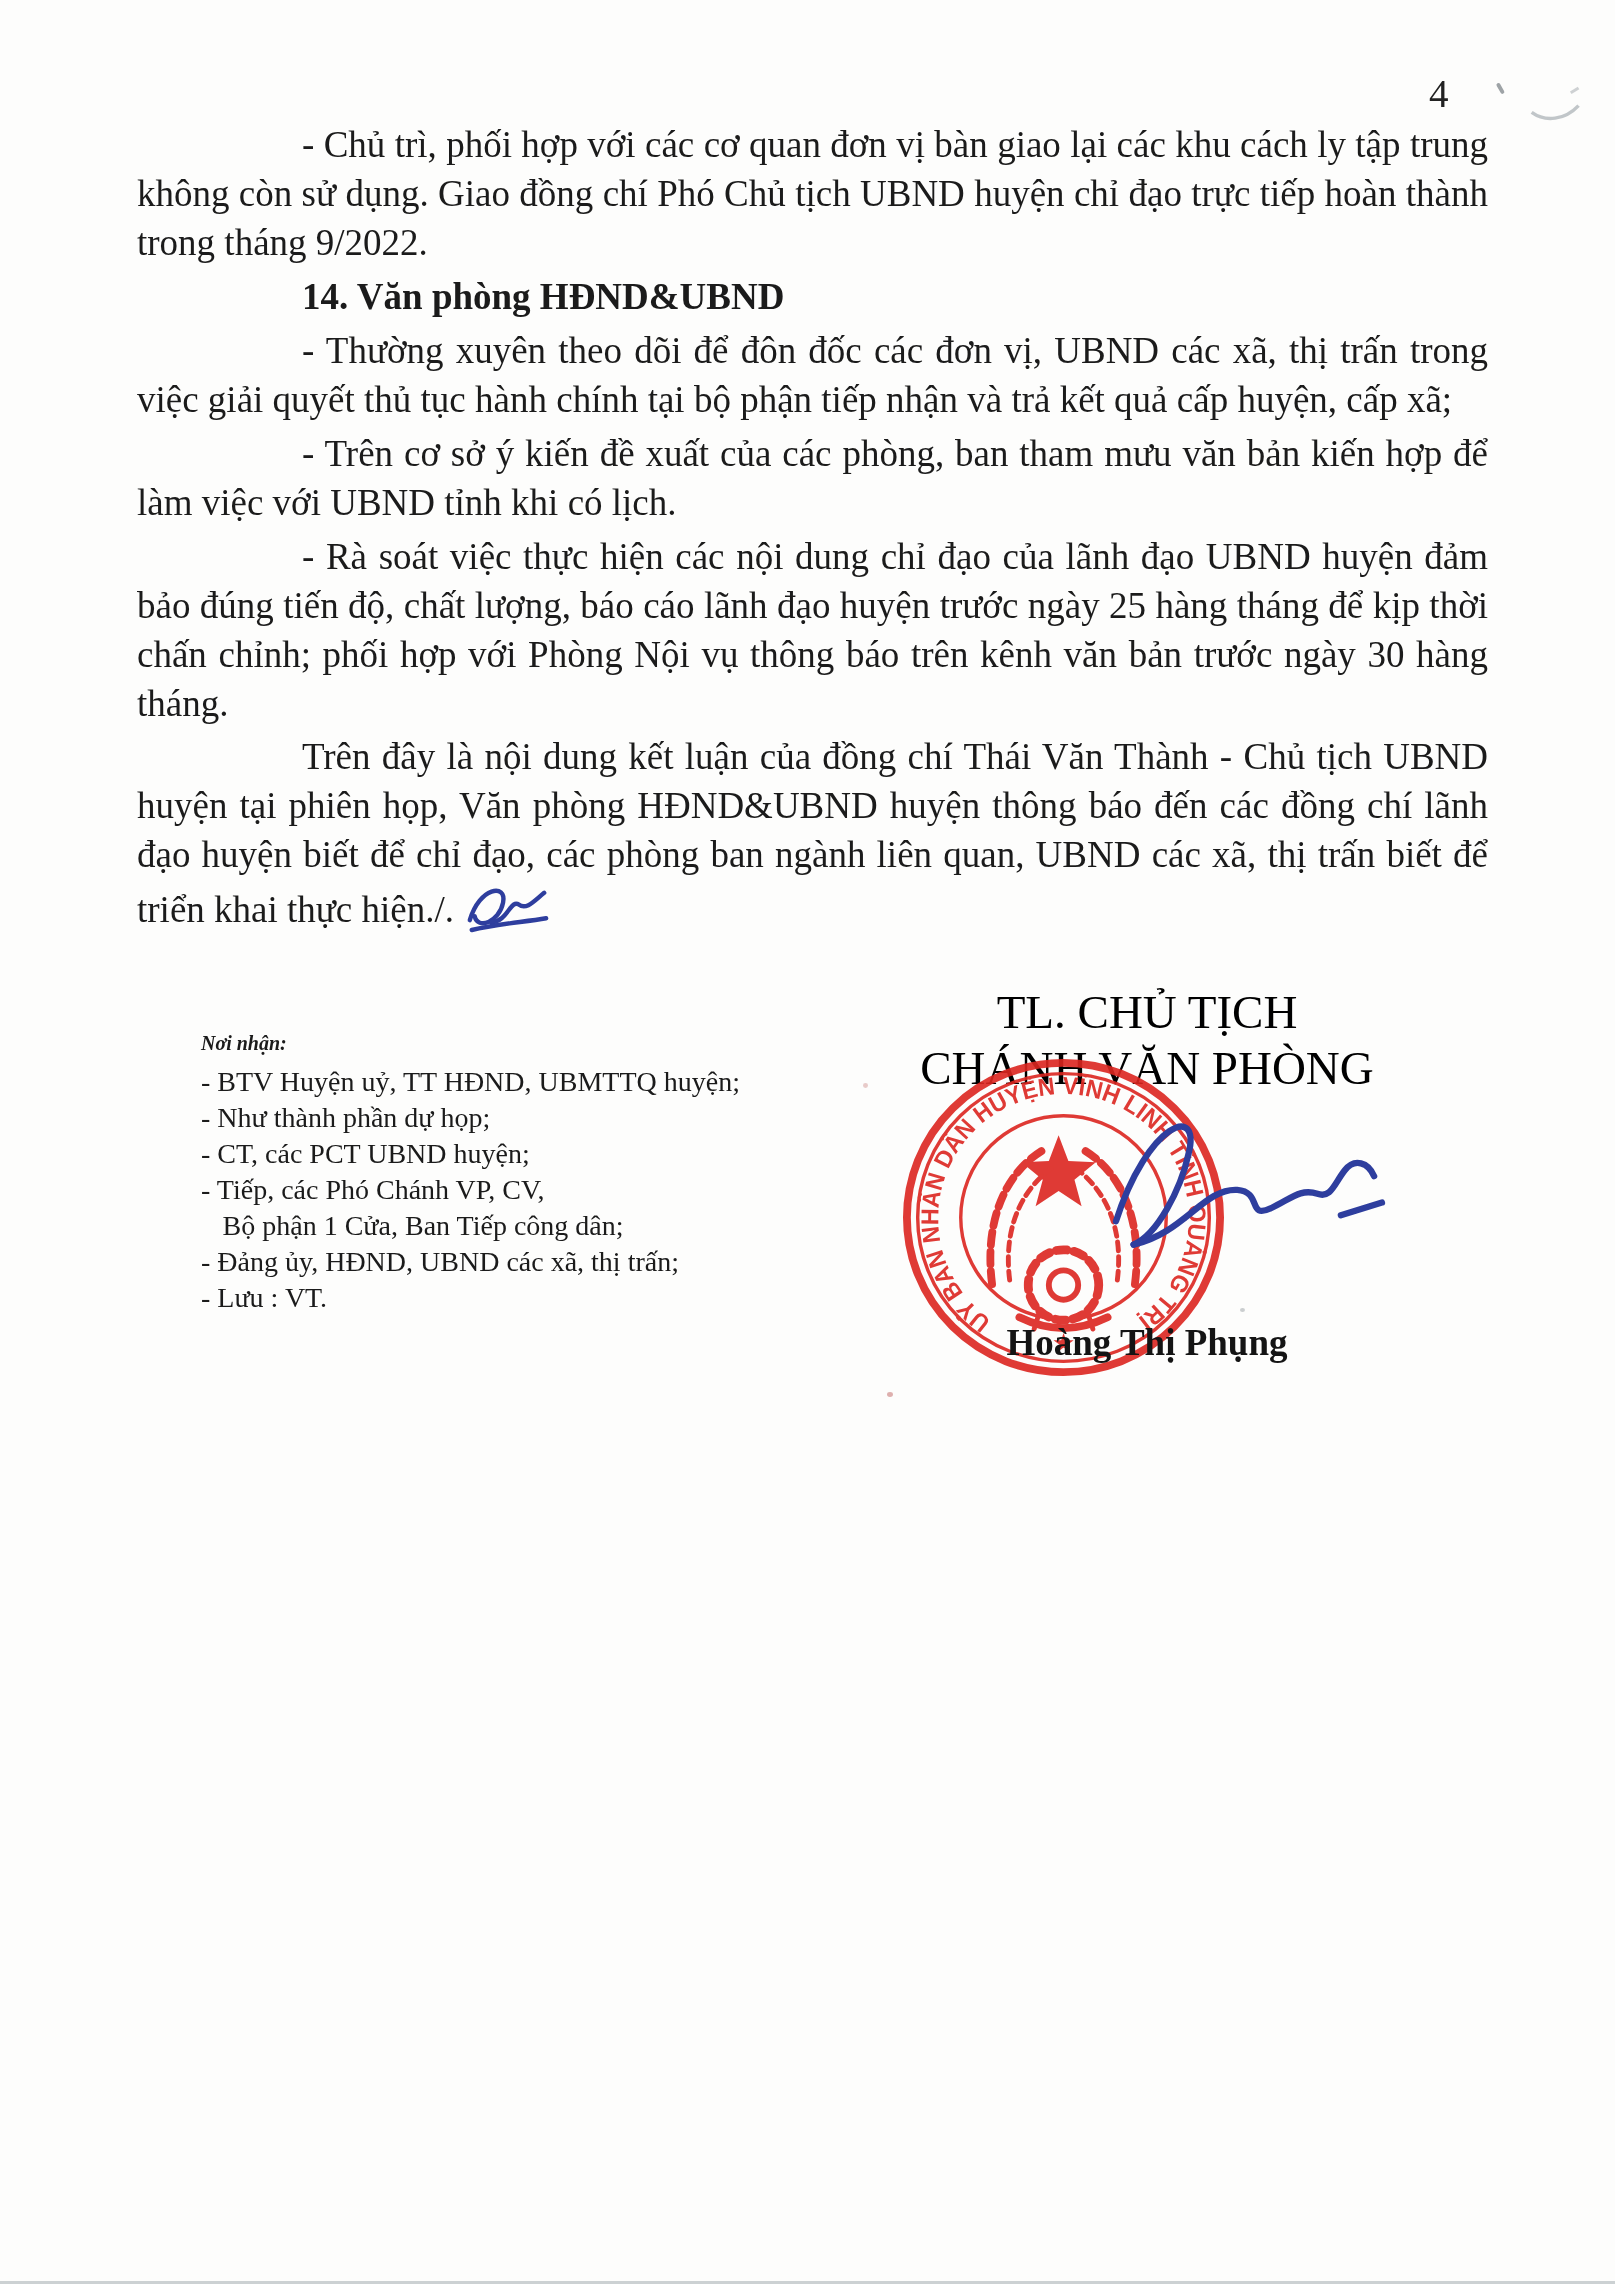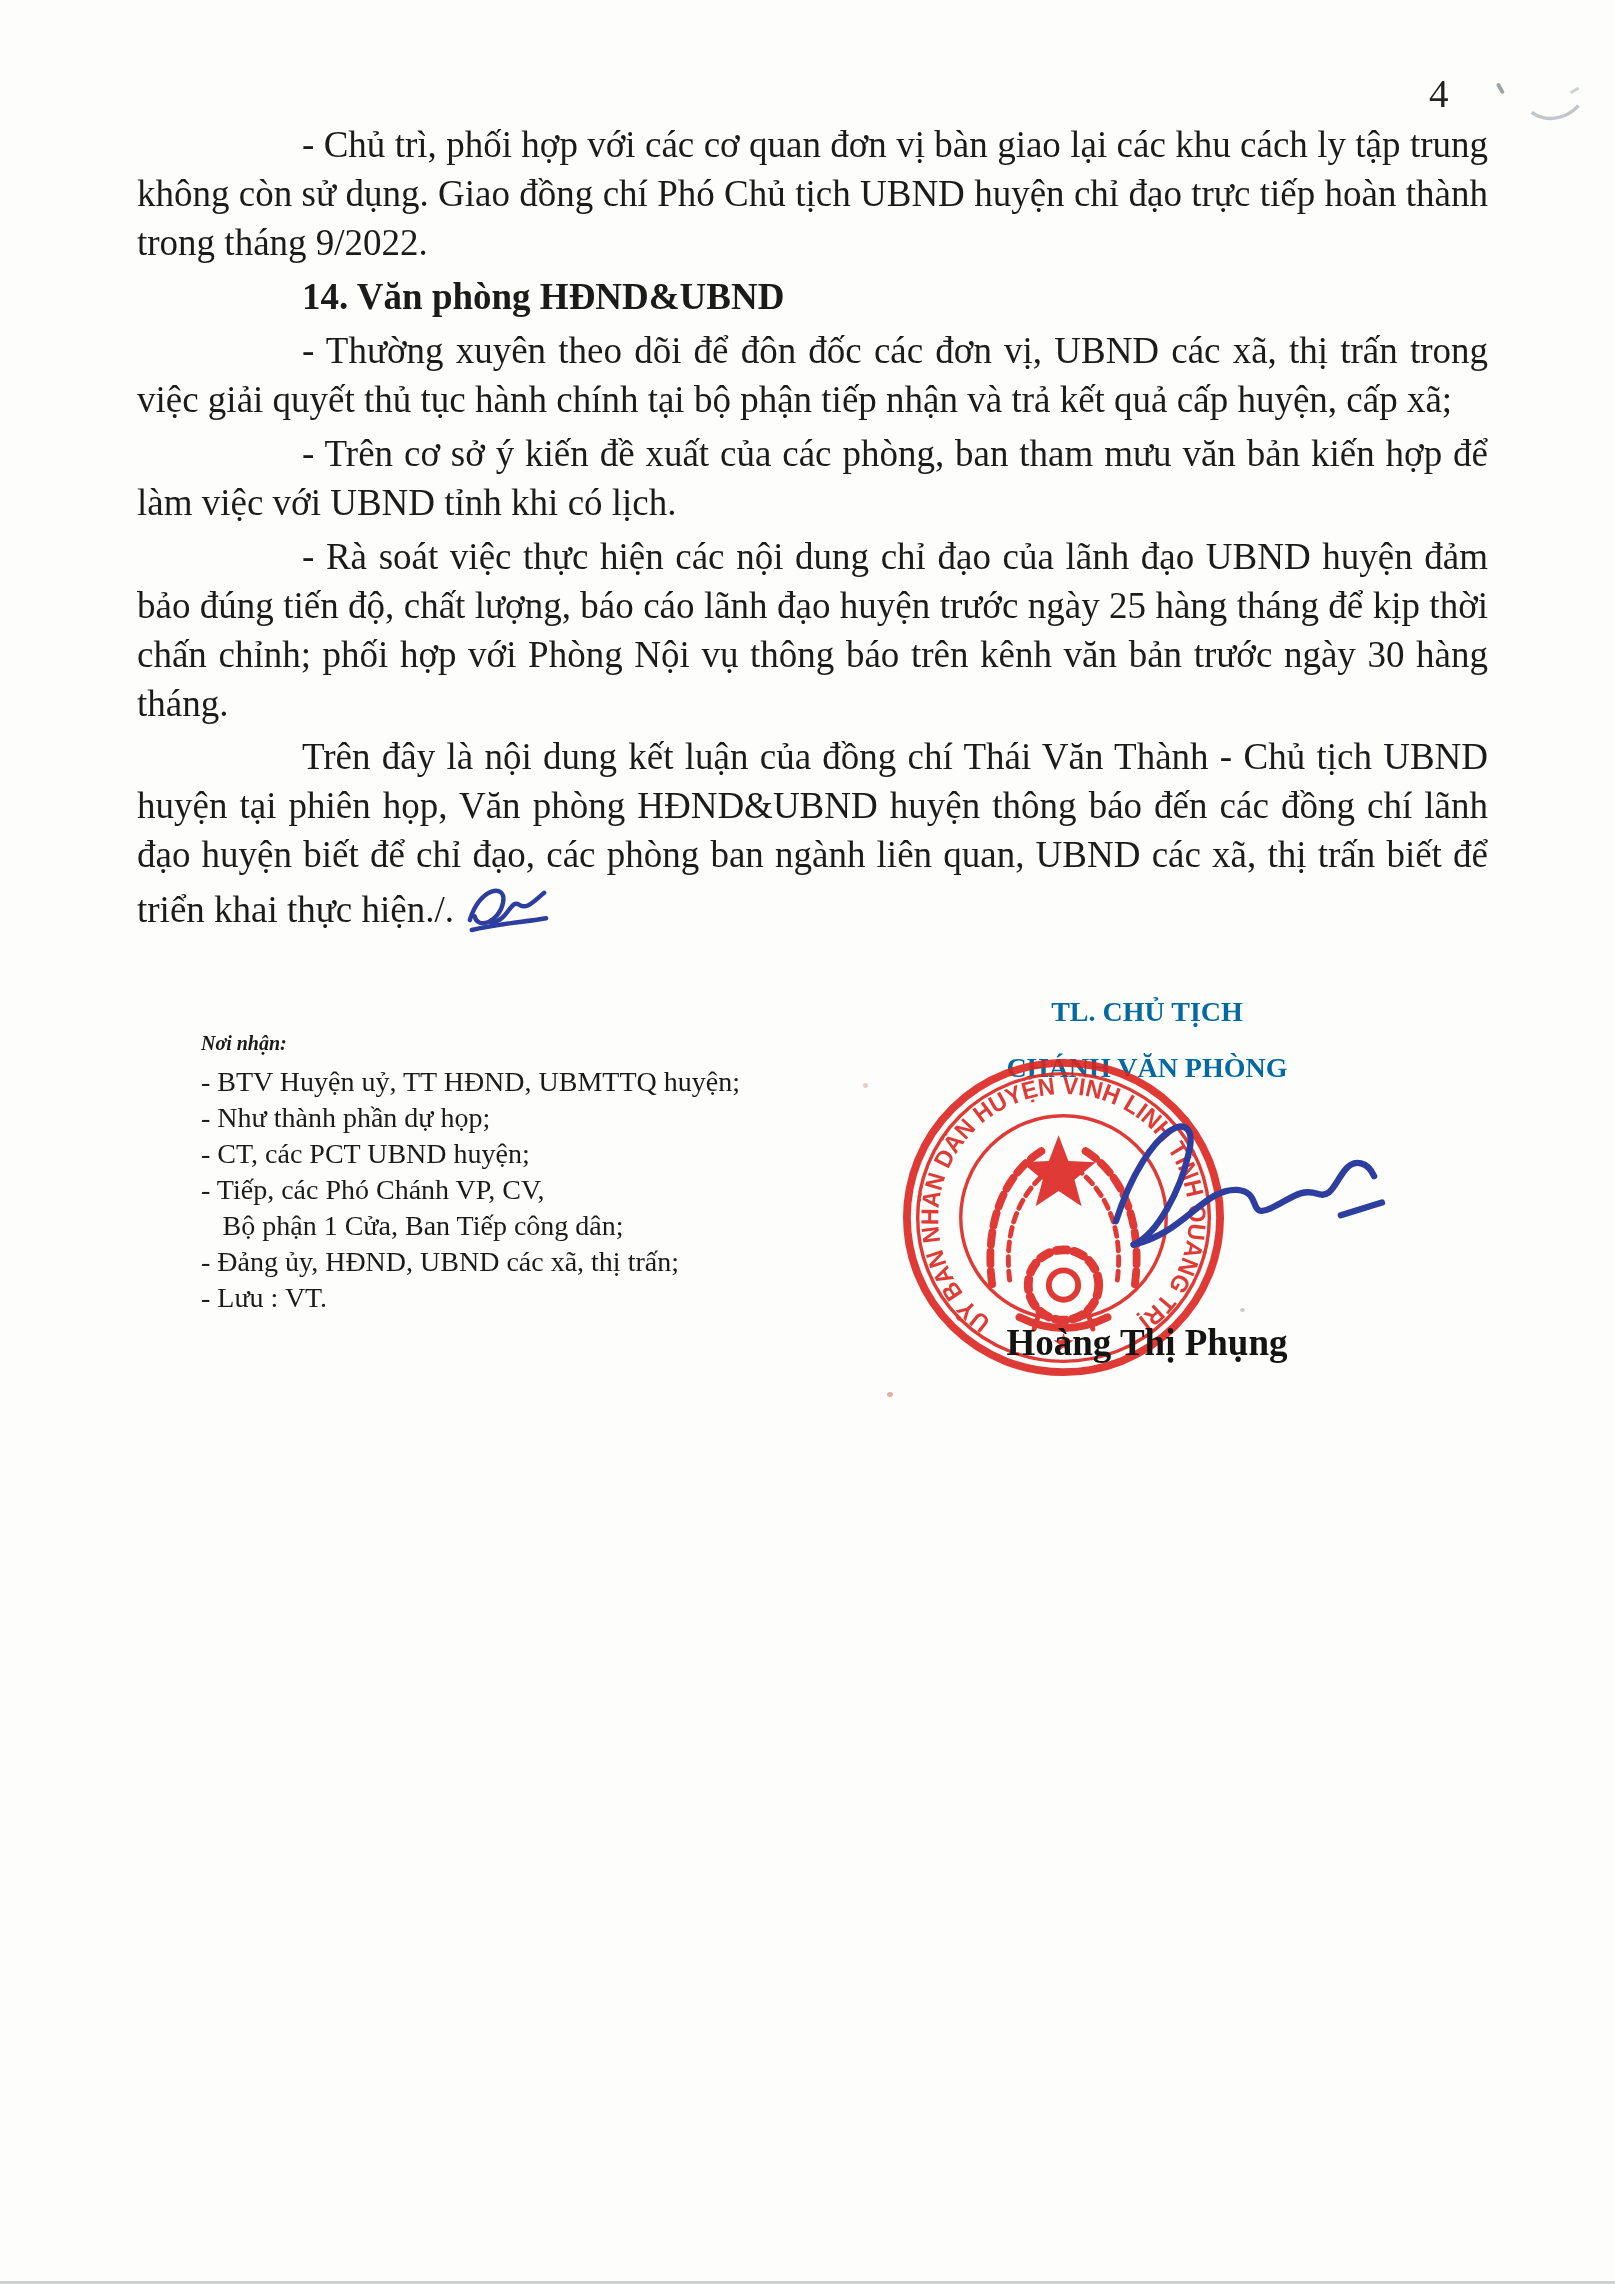--- a/index.html
+++ b/index.html
@@ -27,22 +27,22 @@
   .inline-scribble{position:relative;display:inline-block;vertical-align:-13.7px;margin-left:5.9px;}
   .recipients{
     position:absolute;top:1025px;left:201px;width:627px;
     font-size:28px;line-height:36px;
   }
   .recipients .label{font-weight:bold;font-style:italic;font-size:20px;margin-bottom:2.9px;}
   .recipients .item{white-space:nowrap;}
   .recipients .item.cont{padding-left:21.6px;}
   .sig-heading{
     position:absolute;top:984px;left:912px;width:470px;
-    text-align:center;font-weight:bold;font-size:28px;line-height:56px;
-    color:#0369a1;
+    text-align:center;font-weight:normal;font-size:47px;line-height:56px;
+    color:#000000;
   }
   .signer-name{
     position:absolute;top:1321px;left:941px;width:412px;
     text-align:center;font-weight:bold;font-size:37px;color:#141414;
   }
   .seal-svg{position:absolute;top:1057px;left:900px;width:327px;height:321px;opacity:.9;}
   .signature-svg{position:absolute;top:1096px;left:1096px;width:304px;height:176px;}
   .scan-bottom-edge{
     position:absolute;left:0;bottom:0;width:100%;height:3.9px;
     background:#ccd1d3;

